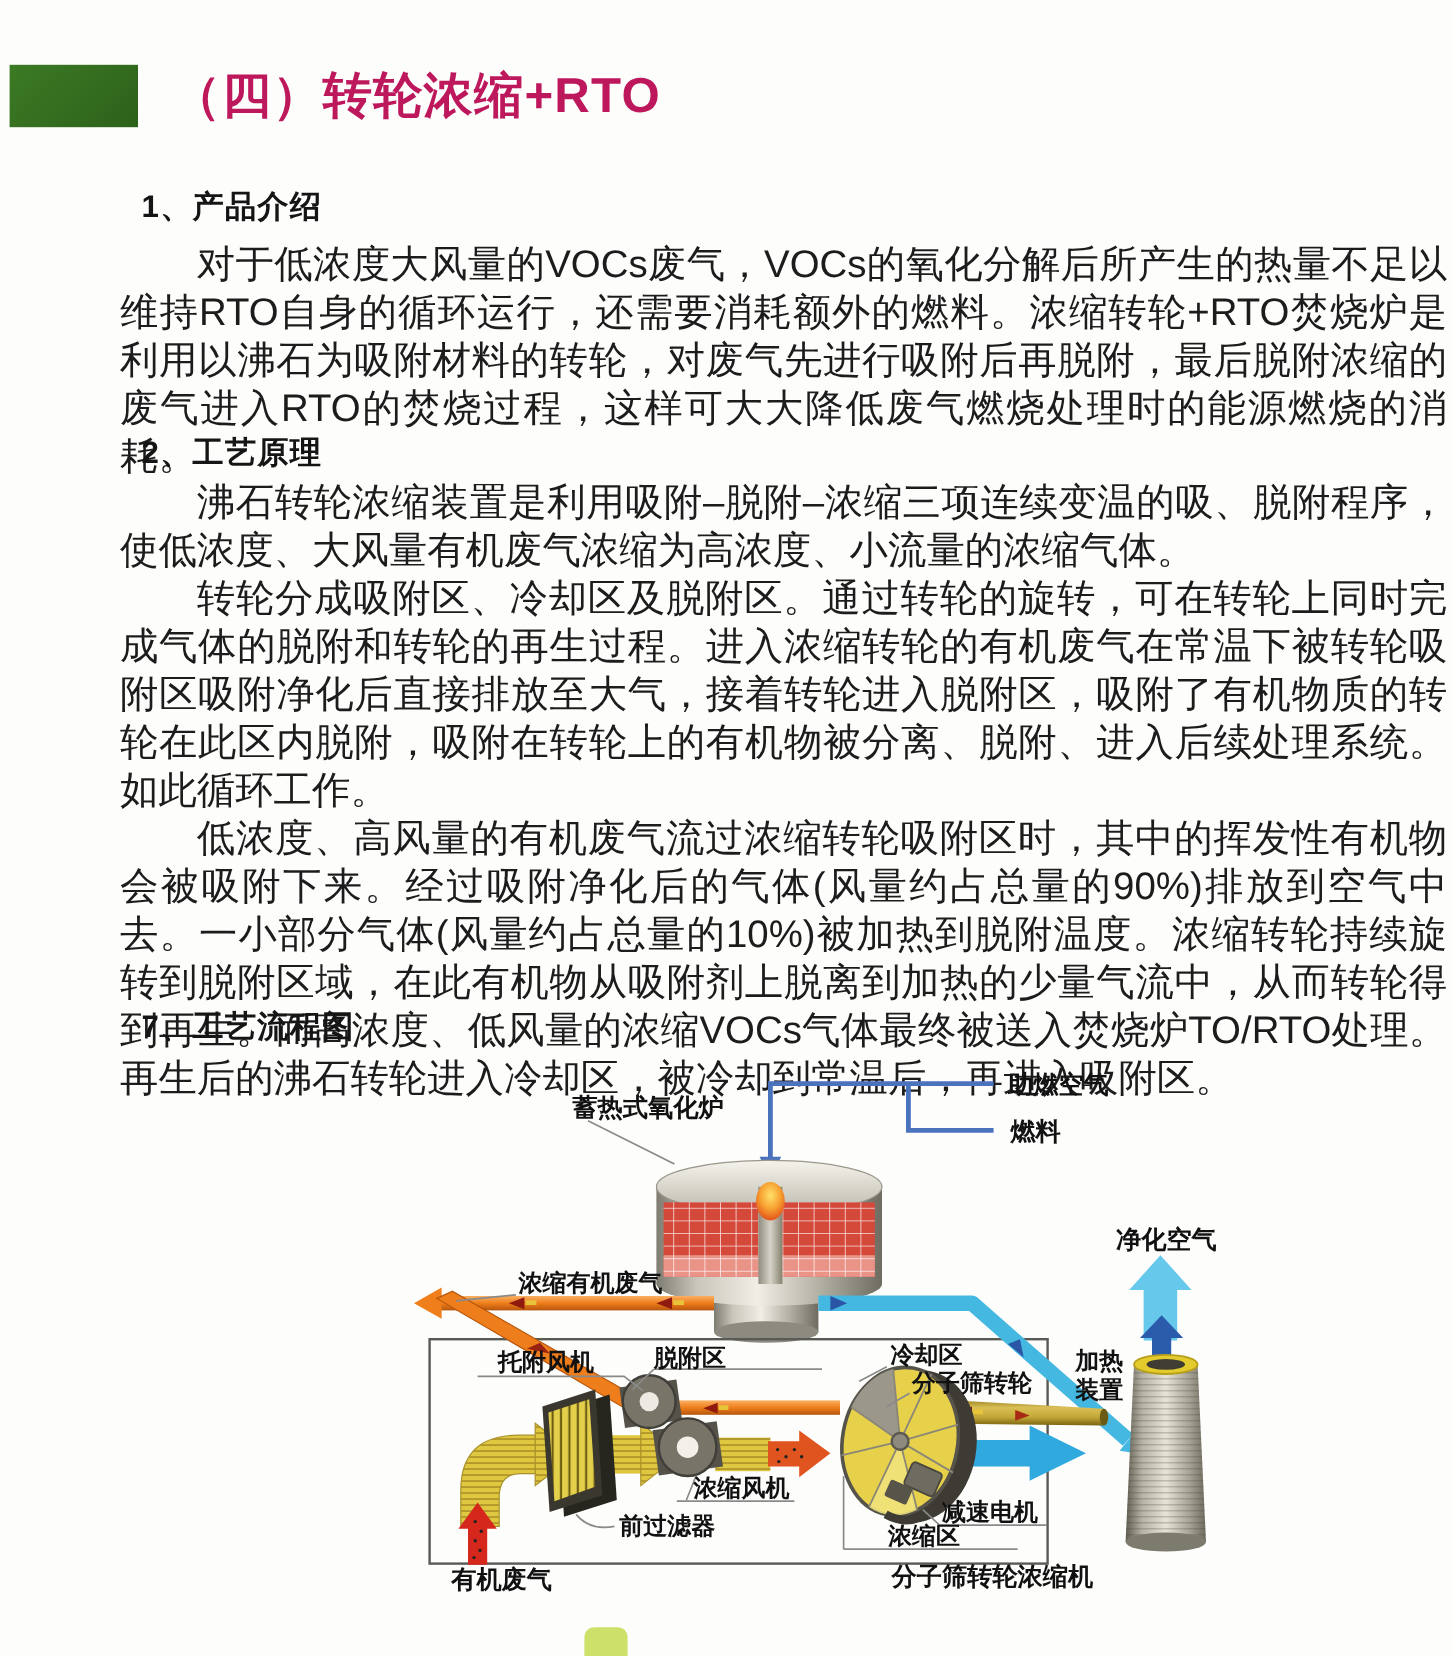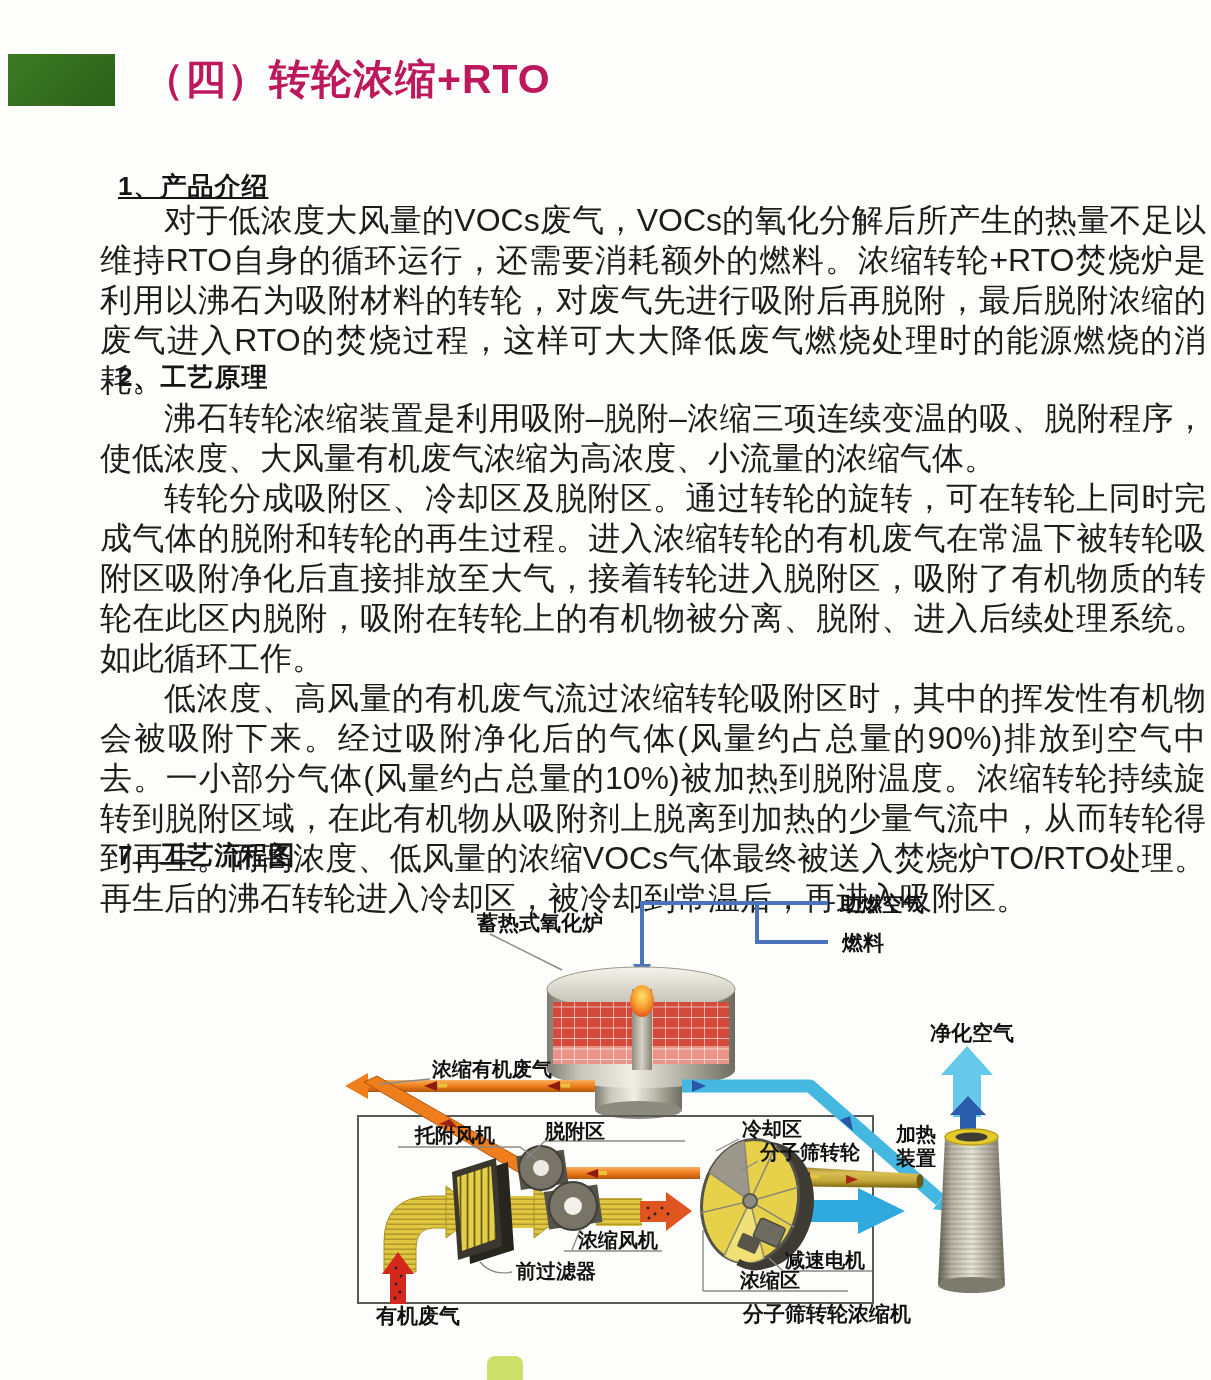--- a/index.html
+++ b/index.html
@@ -19,21 +19,21 @@
   .dlabel{font-size:20px;font-weight:bold;fill:#111;}
   .dlabel-big{font-size:21px;font-weight:bold;fill:#111;}
   .leader{stroke:#8a8a8a;stroke-width:1.4;fill:none;}
 </style>
 </head>
 <body>
 
 <div class="abs green-block"></div>
 <div class="abs page-title">（四）转轮浓缩+RTO</div>
 
-<div class="abs sec-head" style="top:169px;text-decoration:underline;">1、产品介绍</div>
+<div class="abs sec-head" style="top:155px;">1、产品介绍</div>
 <div class="abs para-block" style="top:200px;">
   <p>对于低浓度大风量的VOCs废气，VOCs的氧化分解后所产生的热量不足以维持RTO自身的循环运行，还需要消耗额外的燃料。浓缩转轮+RTO焚烧炉是利用以沸石为吸附材料的转轮，对废气先进行吸附后再脱附，最后脱附浓缩的废气进入RTO的焚烧过程，这样可大大降低废气燃烧处理时的能源燃烧的消耗。</p>
 </div>
 
 <div class="abs sec-head" style="top:360px;">2、工艺原理</div>
 <div class="abs para-block" style="top:398px;">
   <p>沸石转轮浓缩装置是利用吸附–脱附–浓缩三项连续变温的吸、脱附程序，使低浓度、大风量有机废气浓缩为高浓度、小流量的浓缩气体。</p>
   <p>转轮分成吸附区、冷却区及脱附区。通过转轮的旋转，可在转轮上同时完成气体的脱附和转轮的再生过程。进入浓缩转轮的有机废气在常温下被转轮吸附区吸附净化后直接排放至大气，接着转轮进入脱附区，吸附了有机物质的转轮在此区内脱附，吸附在转轮上的有机物被分离、脱附、进入后续处理系统。如此循环工作。</p>
   <p>低浓度、高风量的有机废气流过浓缩转轮吸附区时，其中的挥发性有机物会被吸附下来。经过吸附净化后的气体(风量约占总量的90%)排放到空气中去。一小部分气体(风量约占总量的10%)被加热到脱附温度。浓缩转轮持续旋转到脱附区域，在此有机物从吸附剂上脱离到加热的少量气流中，从而转轮得到再生。而高浓度、低风量的浓缩VOCs气体最终被送入焚烧炉TO/RTO处理。再生后的沸石转轮进入冷却区，被冷却到常温后，再进入吸附区。</p>
 </div>

